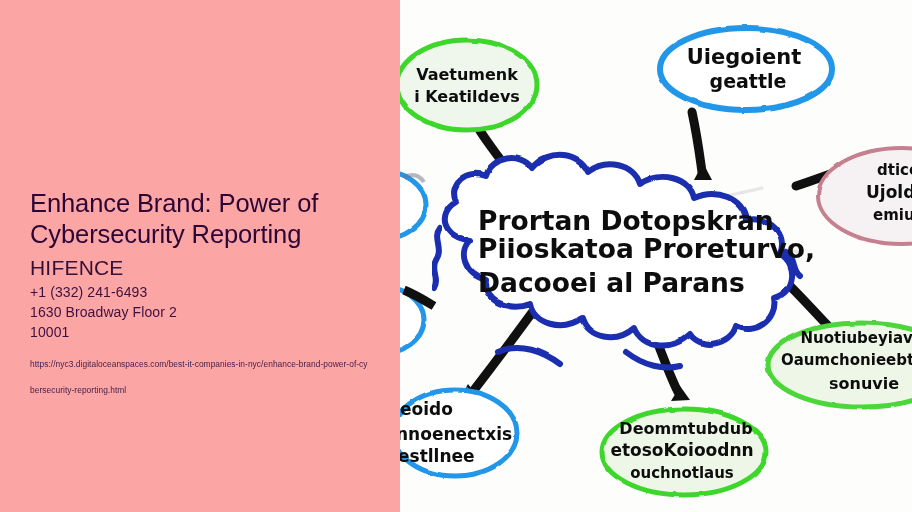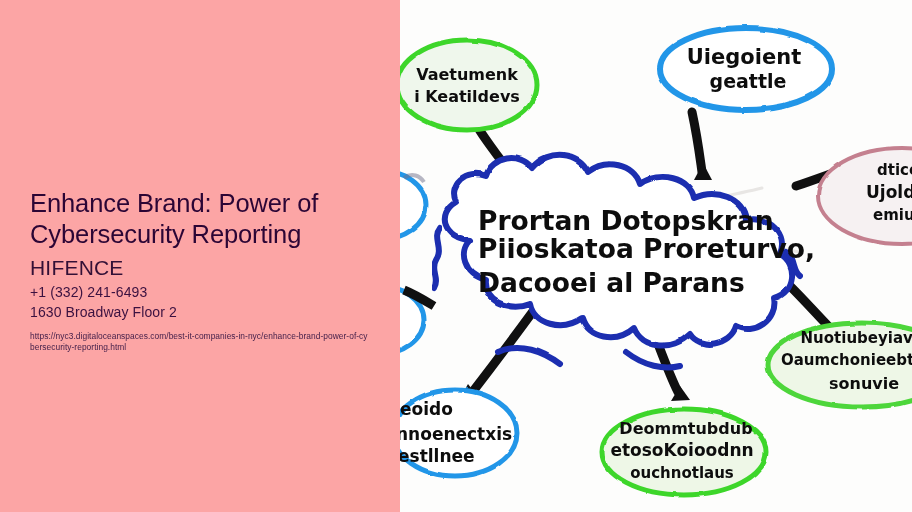--- a/index.html
+++ b/index.html
@@ -52,21 +52,21 @@
   }
   .contact-line {
     font-size: 14px;
     color: #3b1140;
     line-height: 20px;
     letter-spacing: 0.1px;
   }
   #source-url {
     margin-top: 9px;
     font-size: 8.4px;
-    line-height: 11px;
+    line-height: 26px;
     color: #46214b;
     word-break: break-all;
     letter-spacing: 0.05px;
     max-width: 338px;
   }
 
   
   #mindmap {
     position: absolute;
     left: 0;
@@ -235,17 +235,18 @@
     </svg>
   </div>
 
   <div id="info-panel">
     <div id="info-inner">
       <div id="page-title">Enhance Brand: Power of
 Cybersecurity Reporting</div>
       <div id="brand-name">HIFENCE</div>
       <div class="contact-line">+1 (332) 241-6493</div>
       <div class="contact-line">1630 Broadway Floor 2</div>
+      <div class="contact-line">10001</div>
       <div id="source-url">https://nyc3.digitaloceanspaces.com/best-it-companies-in-nyc/enhance-brand-power-of-cybersecurity-reporting.html</div>
     </div>
   </div>
 
 </div>
 
 </body></html>

